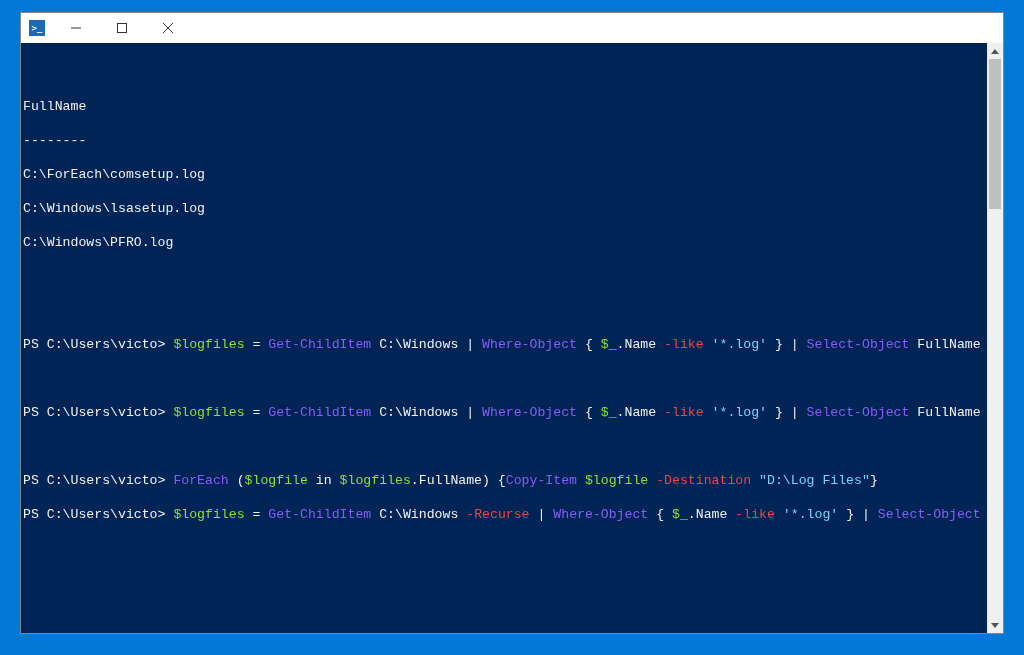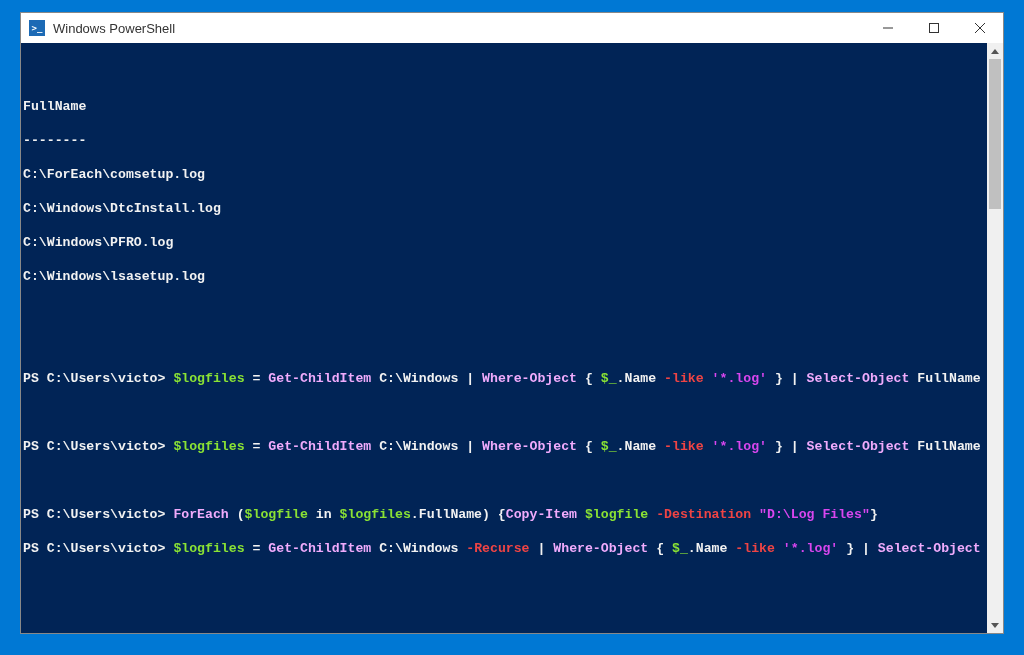--- a/index.html
+++ b/index.html
@@ -70,21 +70,20 @@
     .console {
       flex: 1;
       background: #012456;
       color: #cccccc;
       font-family: Consolas, 'Courier New', monospace;
       font-size: 13.2px;
       line-height: 17px;
       padding: 4px 2px 21px 2px;
       overflow: hidden;
       white-space: pre;
-      font-weight: bold;
     }
     .scrollbar {
       width: 16px;
       background: #f0f0f0;
       position: relative;
       flex-shrink: 0;
     }
     .scrollbar-btn {
       width: 16px;
       height: 16px;
@@ -99,32 +98,31 @@
     .scrollbar-thumb {
       position: absolute;
       left: 2px;
       width: 12px;
       background: #c0c0c0;
       top: 16px;
       height: 150px;
     }
     .w { color: #f2f2f2; }
     .g { color: #8ae234; }
-    .y { color: #f0abfc; }
-    .c { color: #d946ef; }
+    .y { color: #8b5cf6; }
+    .c { color: #7dd3fc; }
     .dg { color: #ef4444; }
     .line { display: block; min-height: 17px; }
   </style>
 </head>
 <body>
 
 <div class="window">
   <div class="titlebar">
     <div class="titlebar-icon">&gt;_</div>
-    <div class="titlebar-title">Windows PowerShell</div>
     <div class="titlebar-controls">
       <div class="titlebar-btn">
         <svg width="10" height="10">
             <line x1="0" y1="5" x2="10" y2="5" stroke="#333" stroke-width="1"></line>
           </svg>
       </div>
       <div class="titlebar-btn">
         <svg width="10" height="10">
             <rect x="0.5" y="0.5" width="9" height="9" fill="none" stroke="#333" stroke-width="1"></rect>
           </svg>
@@ -136,23 +134,22 @@
           </svg>
       </div>
     </div>
   </div>
   <div class="content-area">
     <div class="console">
 <span class="line"></span>
 <span class="line w">FullName</span>
 <span class="line w">--------</span>
 <span class="line w">C:\ForEach\comsetup.log</span>
-<span class="line w">C:\Windows\DtcInstall.log</span>
+<span class="line w">C:\Windows\lsasetup.log</span>
 <span class="line w">C:\Windows\PFRO.log</span>
-<span class="line w">C:\Windows\lsasetup.log</span>
 <span class="line"></span>
 <span class="line"></span>
 <span class="line"><span class="w">PS C:\Users\victo&gt;</span> <span class="g">$logfiles</span><span class="w"> = </span><span class="y">Get-ChildItem</span><span class="w"> C:\Windows </span><span class="w">|</span><span class="y"> Where-Object</span><span class="w"> { </span><span class="g">$_</span><span class="w">.Name </span><span class="dg">-like</span><span class="c"> '*.log'</span><span class="w"> } </span><span class="w">|</span><span class="y"> Select-Object</span><span class="w"> FullName</span></span>
 <span class="line"></span>
 <span class="line"><span class="w">PS C:\Users\victo&gt;</span> <span class="g">$logfiles</span><span class="w"> = </span><span class="y">Get-ChildItem</span><span class="w"> C:\Windows </span><span class="w">|</span><span class="y"> Where-Object</span><span class="w"> { </span><span class="g">$_</span><span class="w">.Name </span><span class="dg">-like</span><span class="c"> '*.log'</span><span class="w"> } </span><span class="w">|</span><span class="y"> Select-Object</span><span class="w"> FullName</span></span>
 <span class="line"></span>
 <span class="line"><span class="w">PS C:\Users\victo&gt;</span> <span class="y">ForEach</span><span class="w"> (</span><span class="g">$logfile</span><span class="w"> in </span><span class="g">$logfiles</span><span class="w">.FullName</span><span class="w">) {</span><span class="y">Copy-Item</span><span class="w"> </span><span class="g">$logfile</span><span class="dg"> -Destination</span><span class="c"> "D:\Log Files"</span><span class="w">}</span></span>
 <span class="line"><span class="w">PS C:\Users\victo&gt;</span> <span class="g">$logfiles</span><span class="w"> = </span><span class="y">Get-ChildItem</span><span class="w"> C:\Windows</span><span class="dg"> -Recurse</span><span class="w"> </span><span class="w">|</span><span class="y"> Where-Object</span><span class="w"> { </span><span class="g">$_</span><span class="w">.Name </span><span class="dg">-like</span><span class="c"> '*.log'</span><span class="w"> } </span><span class="w">|</span><span class="y"> Select-Object</span></span>
 
 

